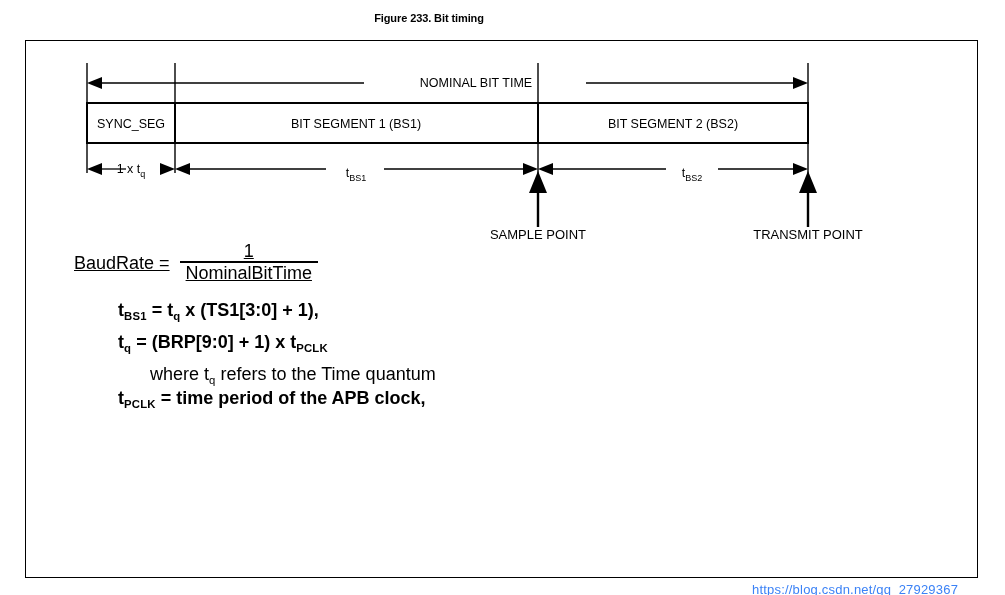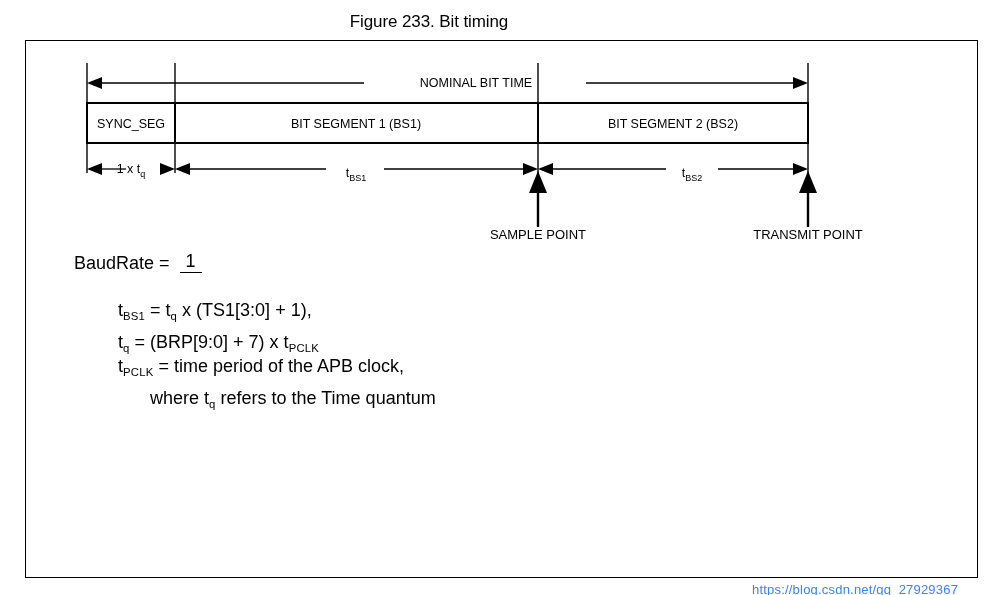--- a/index.html
+++ b/index.html
@@ -14,22 +14,22 @@
     font-family: "Liberation Sans", sans-serif;
     color: #000000;
     overflow: hidden;
   }
   #figure-title {
     position: absolute;
     top: 12px;
     left: 0;
     width: 858px;
     text-align: center;
-    font-size: 17px;
-    font-weight: normal;
+    font-size: 11px;
+    font-weight: bold;
     letter-spacing: -0.1px;
   }
   #figure-frame {
     position: absolute;
     left: 25px;
     top: 40px;
     width: 953px;
     height: 538px;
     border: 1.5px solid #000000;
     box-sizing: border-box;
@@ -59,20 +59,21 @@
   .frm-line {
     font-size: 18px;
     line-height: 1.0;
     white-space: nowrap;
     position: relative;
   }
   .frm-baudrate {
     display: flex;
     align-items: center;
     height: 48px;
+    text-decoration: underline;
   }
   .frac {
     display: inline-flex;
     flex-direction: column;
     align-items: center;
     margin-left: 10px;
     position: relative;
     top: -1px;
   }
   .frac-num {
@@ -85,21 +86,21 @@
     height: 1.5px;
     background: #000000;
   }
   .frac-den {
     font-size: 18px;
     line-height: 1.15;
     padding: 0 6px;
   }
   .frm-nbt { margin-top: 6px; height: 30px; }
   .frm-with { margin-top: 16px; height: 30px; }
-  .frm-indent { margin-left: 44px; }
+  .frm-indent { margin-left: 44px; font-weight: bold; }
   .frm-indent2 { margin-left: 76px; }
   .frm-sp { margin-top: 14px; }
   .frm-last { margin-top: 16px; }
   sub {
     font-size: 0.63em;
     vertical-align: baseline;
     position: relative;
     bottom: -0.32em;
     letter-spacing: 0.2px;
   }
@@ -183,44 +184,45 @@
     </g>
   </svg>
 
   <div id="formula-block">
 
     <div class="frm-line frm-baudrate">
       <span>BaudRate  =</span>
       <span class="frac">
         <span class="frac-num">1</span>
         <span class="frac-bar"></span>
+        <span class="frac-den">NominalBitTime</span>
       </span>
     </div>
 
 
 
     <div class="frm-line frm-indent frm-sp">
       <span>t</span><sub>BS1</sub>
       <span>= t</span><sub>q</sub>
       <span>x (TS1[3:0] + 1),</span>
     </div>
 
 
     <div class="frm-line frm-indent frm-sp">
       <span>t</span><sub>q</sub>
-      <span>= (BRP[9:0] + 7) x t</span><sub>PCLK</sub>
+      <span>= (BRP[9:0] + 1) x t</span><sub>PCLK</sub>
+    </div>
+
+    <div class="frm-line frm-indent2 frm-sp">
+      <span>where t</span><sub>q</sub>
+      <span>refers to the Time quantum</span>
     </div>
 
     <div class="frm-line frm-indent" style="margin-top:6px">
       <span>t</span><sub>PCLK</sub>
       <span>= time period of the APB clock,</span>
     </div>
 
-    <div class="frm-line frm-indent2 frm-sp">
-      <span>where t</span><sub>q</sub>
-      <span>refers to the Time quantum</span>
-    </div>
-
   </div>
 
 </div>
 
 <div id="watermark">https://blog.csdn.net/qq_27929367</div>
 
 </body></html>

